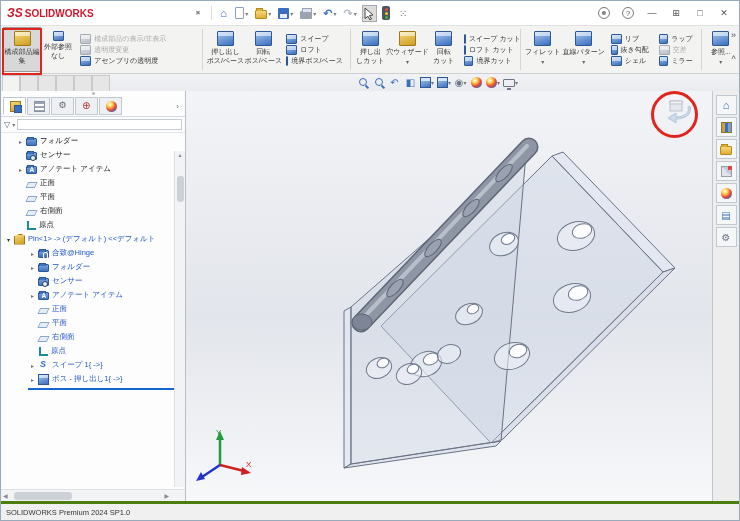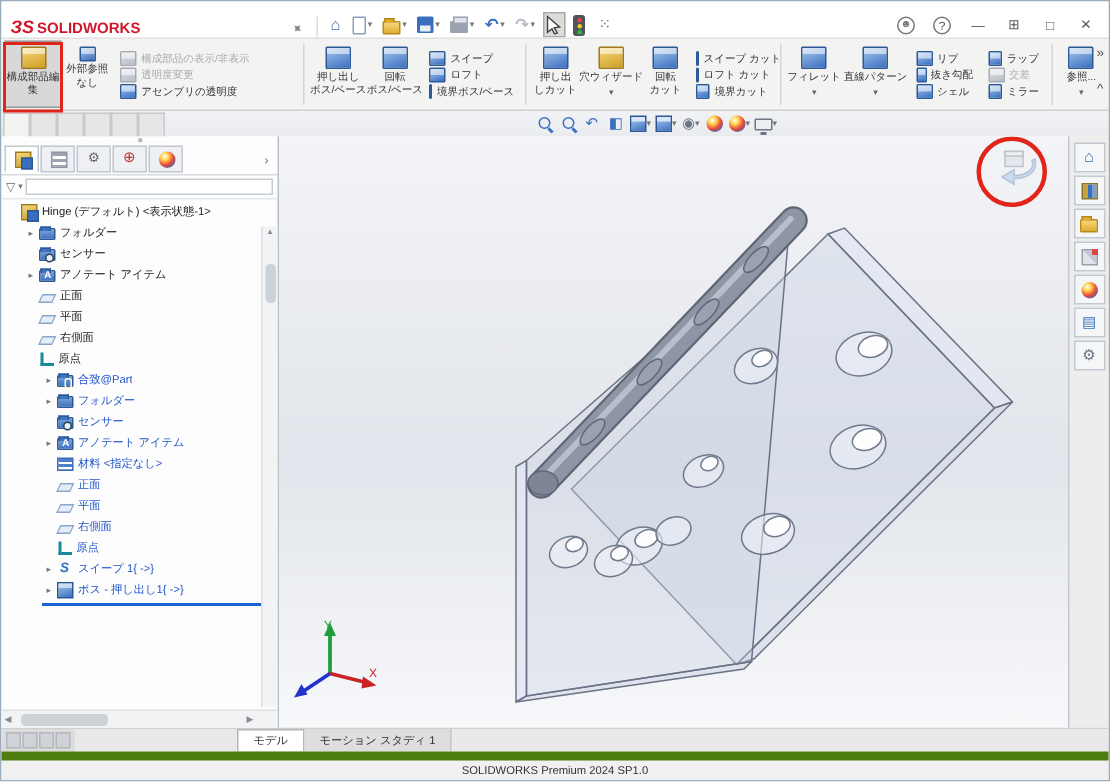--- a/index.html
+++ b/index.html
@@ -1,21 +1,21 @@
 <!DOCTYPE html>
 <html><head>
 <meta charset="utf-8">
 <style>
   * { margin:0; padding:0; box-sizing:border-box; }
   html,body { width:740px; height:521px; overflow:hidden; }
   body { font-family:"Liberation Sans","DejaVu Sans",sans-serif; font-size:8px; color:#333; background:#fff; position:relative; }
   .app { width:740px; height:521px; display:flex; flex-direction:column; border:1px solid #9ab; position:relative; }
 
   
-  .menubar { height:24px; background:#fff; display:flex; align-items:flex-end; padding:0 4px; flex:none; }
+  .menubar { height:24px; background:#fff; display:flex; align-items:center; padding:0 4px; flex:none; }
   .brand { color:#d1172c; font-weight:bold; font-size:10px; margin:0 10px 0 2px; white-space:nowrap; }
   .brand .mark { font-style:italic; font-size:12px; margin-right:2px; }
   .menu-item { padding:3px 7px; font-size:8.5px; color:#222; white-space:nowrap; cursor:default; }
   .pin-glyph { color:#888; font-size:9px; margin:0 6px; transform:rotate(40deg); display:inline-block; }
   .qsep { width:1px; height:14px; background:#ddd; margin:0 4px; }
   .quickbar { display:flex; align-items:center; gap:2px; }
   .q-btn { min-width:15px; height:17px; display:flex; align-items:center; justify-content:center; color:#3a6fc0; font-size:10px; padding:0 1px; border:1px solid transparent; }
   .q-btn.sel { background:#dcdcdc; border:1px solid #aaa; }
   .q-caret { color:#777; font-size:6px; margin:0 1px; }
   .winctl { margin-left:auto; display:flex; align-items:center; gap:2px; }
@@ -148,21 +148,21 @@
 
   
   .modeltabs { height:16px; flex:none; background:#e9e9e9; border-top:1px solid #cfcfcf; display:flex; align-items:stretch; }
   .mt-nav { display:flex; align-items:center; gap:1px; padding:0 3px; background:#dcdcdc; }
   .mt-nav span { width:10px; height:11px; background:#cfd2d6; border:1px solid #b4b8be; color:#556; font-size:5px; display:flex; align-items:center; justify-content:center; }
   .mt-gap { width:108px; }
   .mtab { padding:0 10px; display:flex; align-items:center; font-size:7.5px; color:#333; background:#dedede; border-right:1px solid #c6c6c6; white-space:nowrap; }
   .mtab.active { background:#fff; border:1px solid #b6b6b6; border-bottom:none; }
 
   
-  .statusbar { height:19px; flex:none; background:#f0f0f0; border-top:6px solid #4d7c0f; display:flex; align-items:center; font-size:7.5px; color:#333; padding:0 5px;justify-content:center; }
+  .statusbar { height:19px; flex:none; background:#f0f0f0; border-top:3px solid #4d7c0f; display:flex; align-items:center; font-size:7.5px; color:#333; padding:0 5px; }
   .sb-right { margin-left:auto; display:flex; align-items:center; }
   .sb-edit { margin-right:52px; }
   .sb-units { margin-right:10px; }
   .sb-caret { color:#667; font-size:6px; margin-right:16px; }
   .sb-tag { margin-right:28px; }
 </style>
 </head>
 <body>
 
 <div class="app">
@@ -475,25 +475,20 @@
           </div>
         <span class="ptab-more">›</span>
       </div>
       <div class="filter-row">
         <span class="funnel">▽</span>
         <span class="hu-caret">▾</span>
         <input class="filter-input" style="">
       </div>
       <div class="tree">
 
-      <div class="tree-row" style="padding-left: 3px;">
-            <span class="tarrow"></span>
-            <span class="ti ti-assembly"></span>
-            <span class="tlabel">Hinge (デフォルト) &lt;表示状態-1&gt;</span>
-          </div>
           <div class="tree-row arrow-right" style="padding-left: 15px;">
             <span class="tarrow"></span>
             <span class="ti ti-folder"></span>
             <span class="tlabel">フォルダー</span>
           </div>
           <div class="tree-row" style="padding-left: 15px;">
             <span class="tarrow"></span>
             <span class="ti ti-sensor"></span>
             <span class="tlabel">センサー</span>
           </div>
@@ -515,44 +510,44 @@
           <div class="tree-row" style="padding-left: 15px;">
             <span class="tarrow"></span>
             <span class="ti ti-plane"></span>
             <span class="tlabel">右側面</span>
           </div>
           <div class="tree-row" style="padding-left: 15px;">
             <span class="tarrow"></span>
             <span class="ti ti-origin"></span>
             <span class="tlabel">原点</span>
           </div>
+          <div class="tree-row edit arrow-down" style="padding-left: 3px;">
+            <span class="tarrow"></span>
+            <span class="ti ti-part"></span>
+            <span class="tlabel">Pin&lt;1&gt; -&gt; (デフォルト) &lt;&lt;デフォルト</span>
+          </div>
           <div class="tree-row edit arrow-right" style="padding-left: 27px;">
             <span class="tarrow"></span>
             <span class="ti ti-matefolder"></span>
-            <span class="tlabel">合致@Part</span>
+            <span class="tlabel">合致@Hinge</span>
           </div>
           <div class="tree-row edit arrow-right" style="padding-left: 27px;">
             <span class="tarrow"></span>
             <span class="ti ti-folder"></span>
             <span class="tlabel">フォルダー</span>
           </div>
           <div class="tree-row edit" style="padding-left: 27px;">
             <span class="tarrow"></span>
             <span class="ti ti-sensor"></span>
             <span class="tlabel">センサー</span>
           </div>
           <div class="tree-row edit arrow-right" style="padding-left: 27px;">
             <span class="tarrow"></span>
             <span class="ti ti-annotations"></span>
             <span class="tlabel">アノテート アイテム</span>
-          </div>
-          <div class="tree-row edit" style="padding-left: 27px;">
-            <span class="tarrow"></span>
-            <span class="ti ti-material"></span>
-            <span class="tlabel">材料 &lt;指定なし&gt;</span>
           </div>
           <div class="tree-row edit" style="padding-left: 27px;">
             <span class="tarrow"></span>
             <span class="ti ti-plane"></span>
             <span class="tlabel">正面</span>
           </div>
           <div class="tree-row edit" style="padding-left: 27px;">
             <span class="tarrow"></span>
             <span class="ti ti-plane"></span>
             <span class="tlabel">平面</span>
@@ -679,29 +674,17 @@
         </div>
         <div class="tp-btn">
           <span class="ic ic-props">▤</span>
         </div>
         <div class="tp-btn">
           <span class="ic ic-gear">⚙</span>
         </div>
       </div>
   </div>
 
-  <div class="modeltabs">
-    <div class="mt-nav">
-
-    <span></span>
-        <span></span>
-        <span></span>
-        <span></span>
-      </div>
-    <div class="mt-gap"></div>
-    <div class="mtab active">モデル</div>
-    <div class="mtab">モーション スタディ 1</div>
-  </div>
 
   <div class="statusbar">
     <span>SOLIDWORKS Premium 2024 SP1.0</span>
   </div>
 </div>
 
 </body></html>

